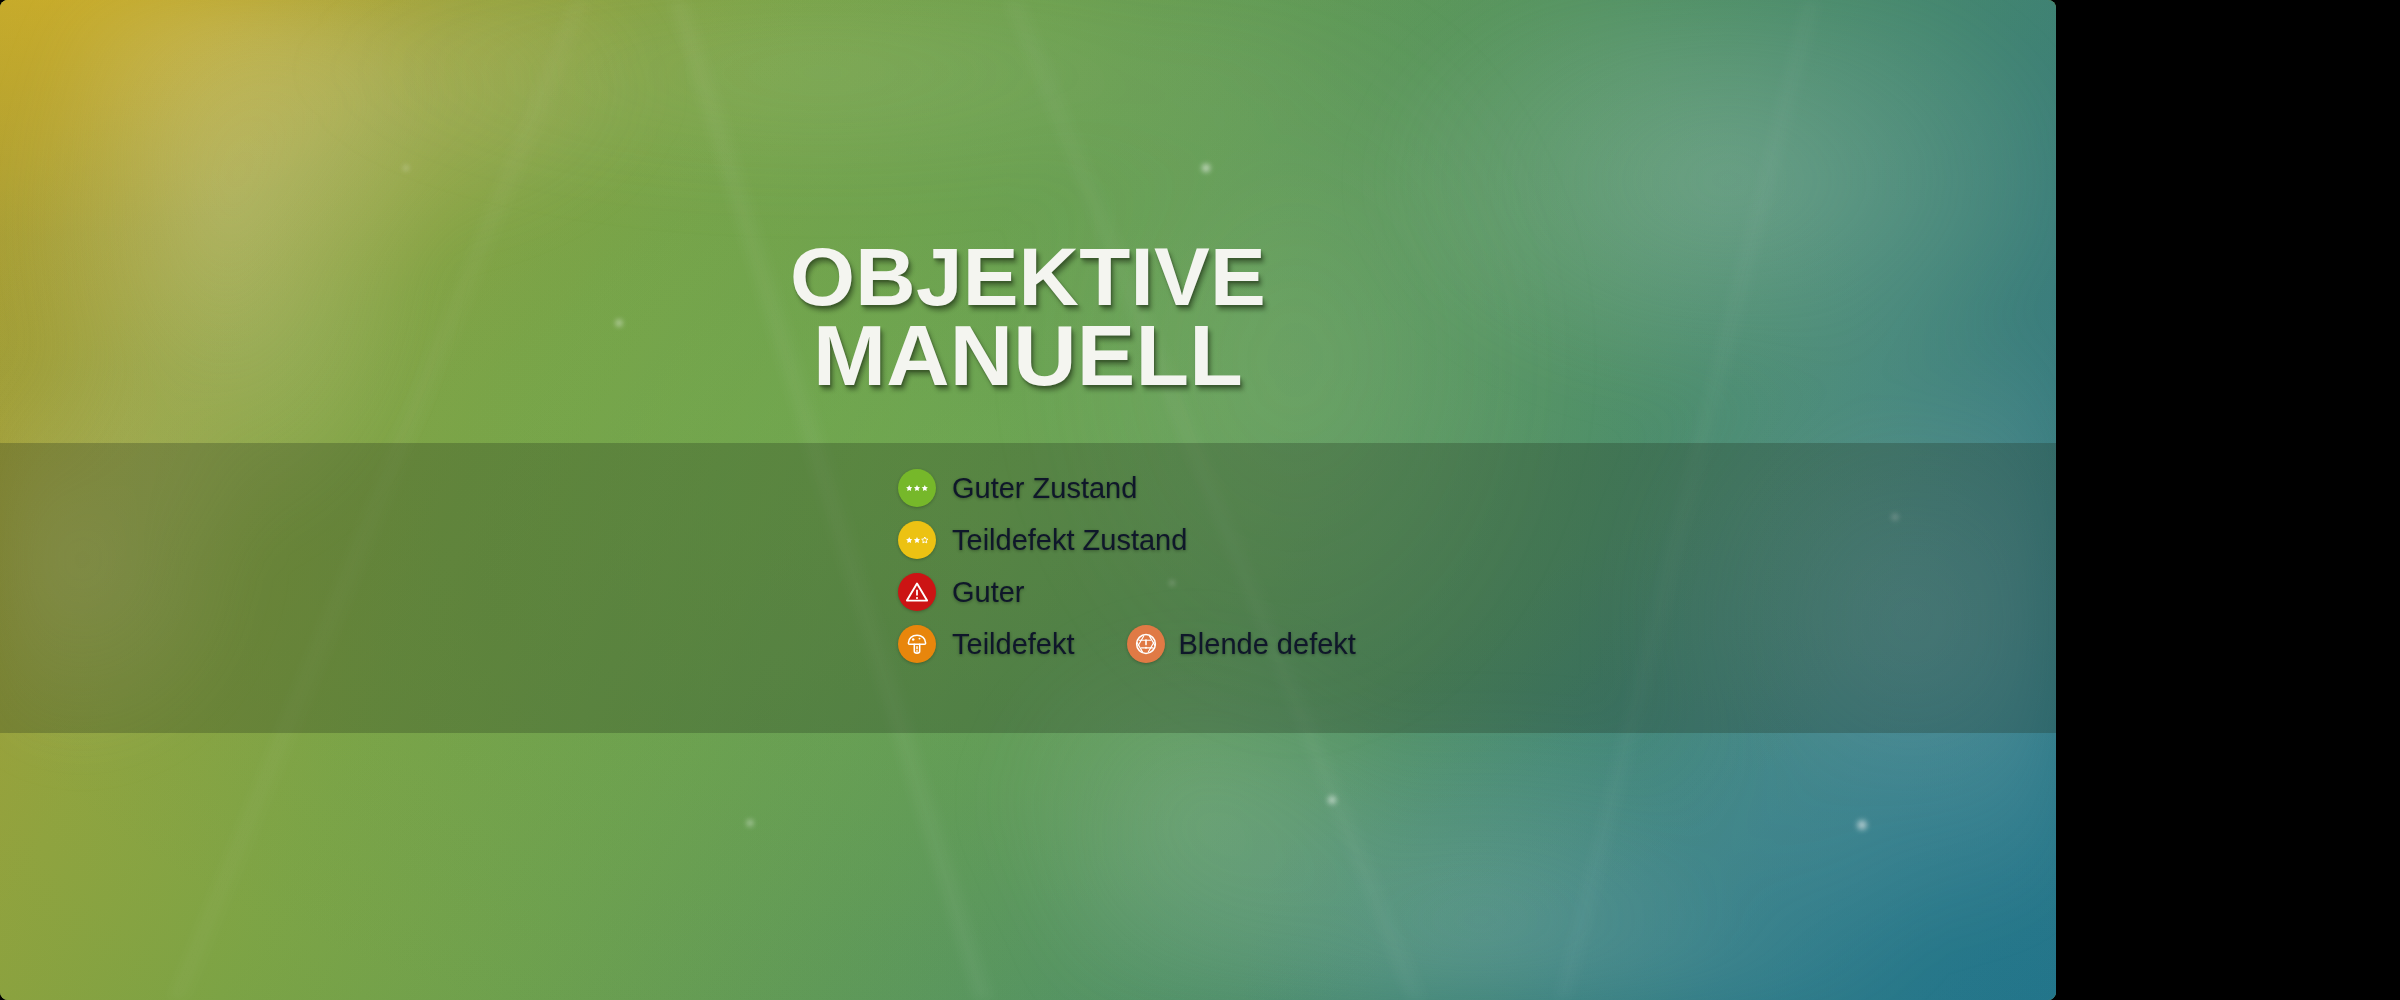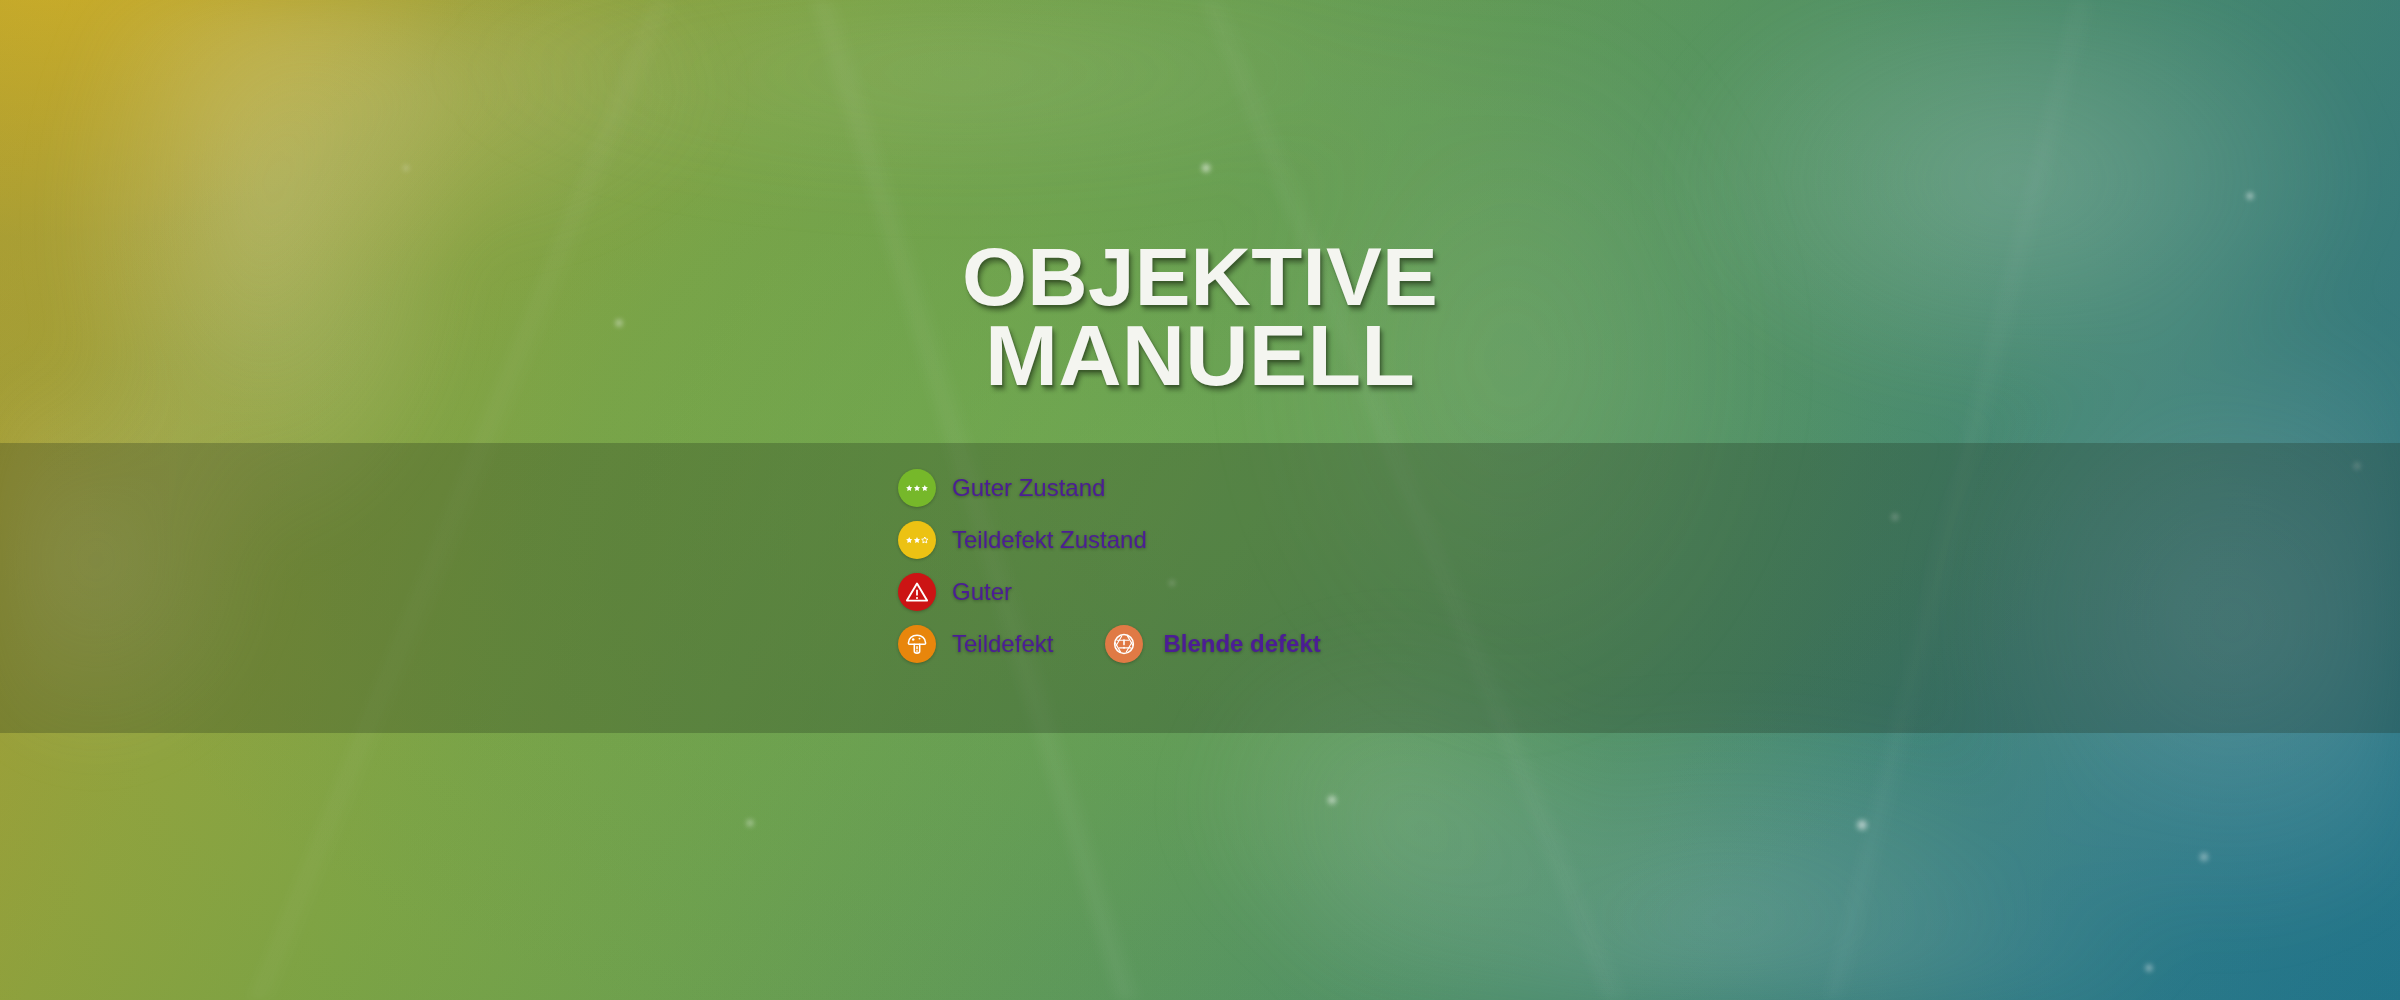--- a/index.html
+++ b/index.html
@@ -7,24 +7,25 @@
     margin: 0;
     padding: 0;
     background: #000;
   }
   body {
     font-family: "Liberation Sans", "DejaVu Sans", sans-serif;
   }
 
   #stage {
     position: relative;
-    width: 2400px;
+    width: 2056px;
     height: 1000px;
     overflow: hidden;
     background: #7fa04a;
+    border-radius: 8px;
   }
 
   
   .bg-layer {
     position: absolute;
     inset: 0;
     pointer-events: none;
   }
 
   
@@ -195,31 +196,30 @@
     display: flex;
     align-items: center;
     justify-content: center;
     box-shadow: 0 1px 3px rgba(20,30,16,0.30);
   }
   .legend-icon svg {
     display: block;
   }
   .legend-label {
     margin-left: 16px;
-    color: #4c1d95;
+    color: #0f172a;
     font-family: "Liberation Sans", "DejaVu Sans", sans-serif;
-    font-size: 24px;
+    font-size: 29px;
     font-weight: 400;
     line-height: 34px;
     white-space: nowrap;
     text-shadow: 0 1px 3px rgba(25,40,20,0.45);
   }
   .legend-entry.secondary .legend-label {
-    margin-left: 20px;
-    font-weight: bold;
+    margin-left: 14px;
   }
 </style>
 </head>
 <body>
 
 <div id="stage">
 
   <div class="bg-layer" id="bg-base"></div>
   <div class="bg-layer" id="bg-warm"></div>
   <div class="bg-layer" id="bg-cool"></div>

